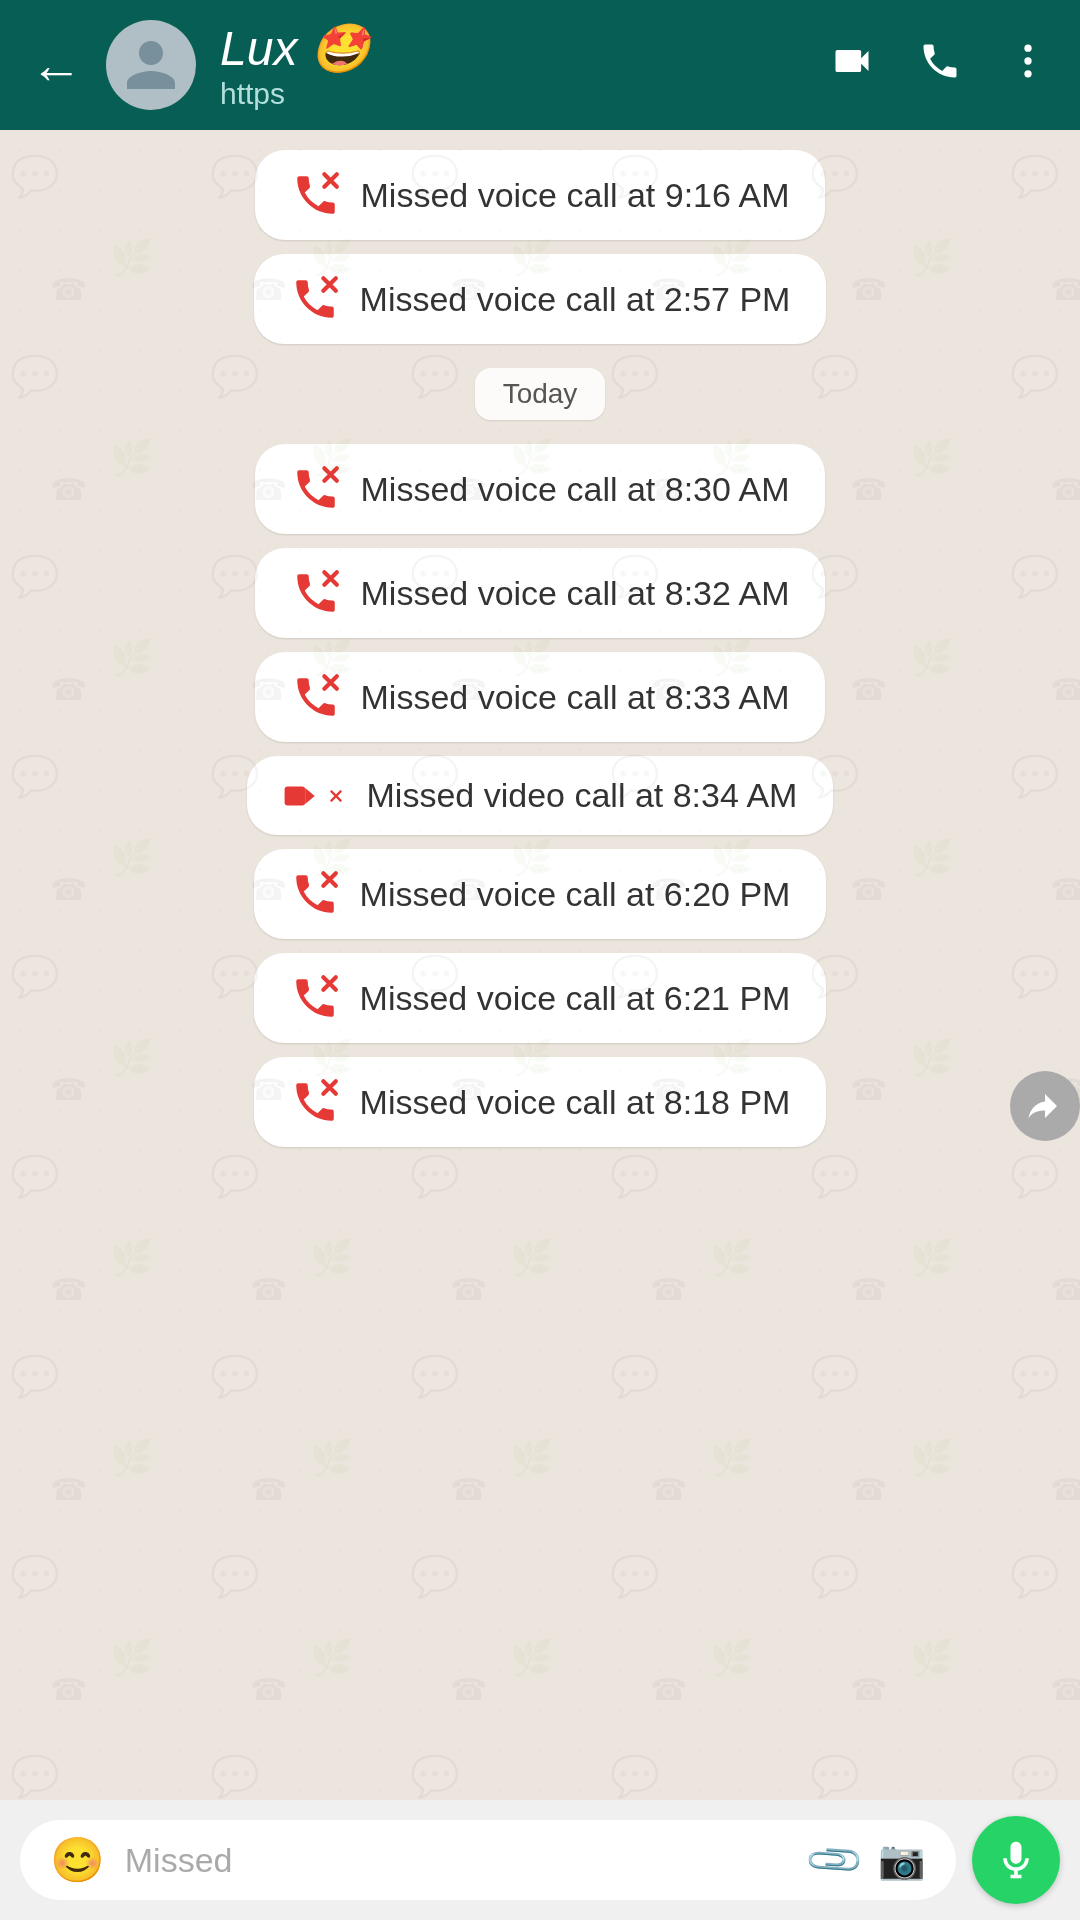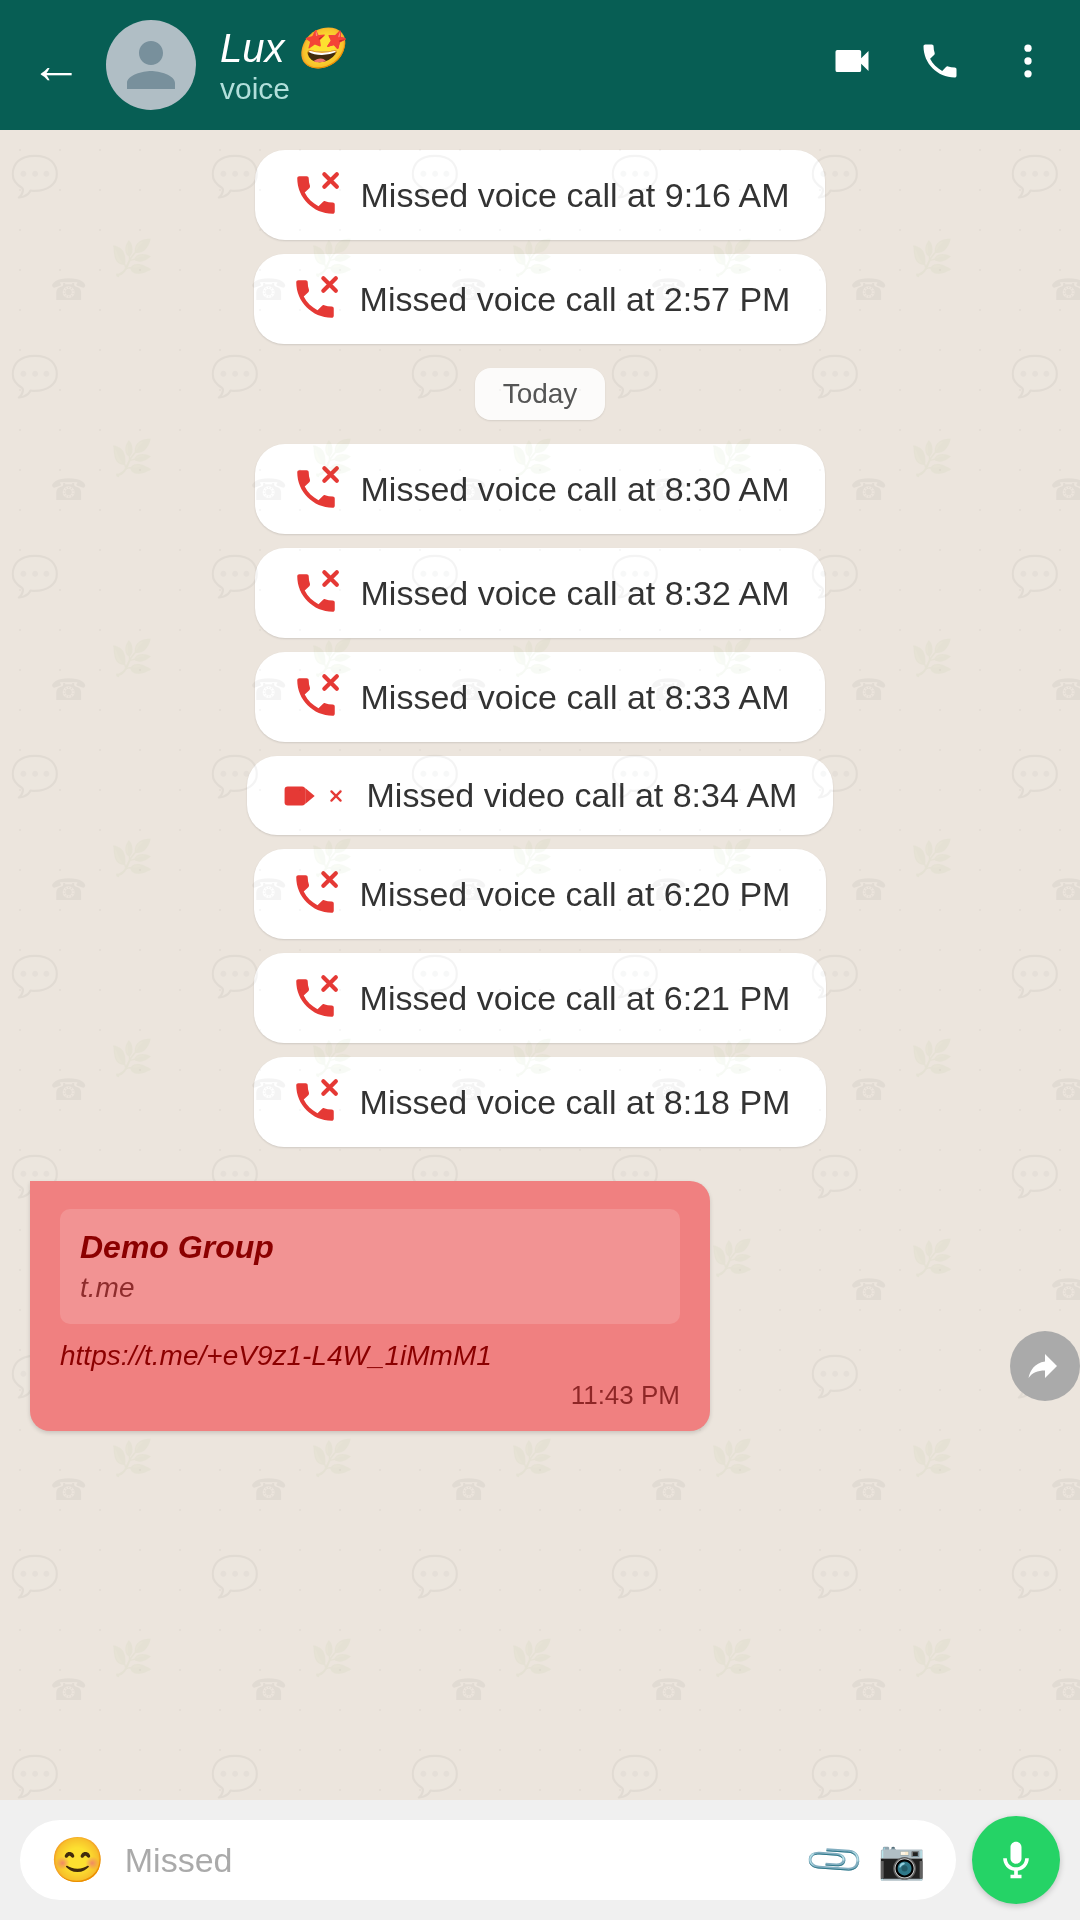--- a/index.html
+++ b/index.html
@@ -49,21 +49,21 @@
       height: 60px;
       fill: #78909c;
     }
 
     .header-info {
       flex: 1;
     }
 
     .header-name {
       color: white;
-      font-size: 40px;
+      font-size: 48px;
       font-weight: 500;
       font-style: italic;
     }
 
     .header-status {
       color: #b2dfdb;
       font-size: 30px;
     }
 
     .header-actions {
@@ -285,21 +285,21 @@
   <span class="header-back">←</span>
 
   <div class="avatar">
     <svg viewBox="0 0 24 24" xmlns="http://www.w3.org/2000/svg">
       <path d="M12 12c2.7 0 4.8-2.1 4.8-4.8S14.7 2.4 12 2.4 7.2 4.5 7.2 7.2 9.3 12 12 12zm0 2.4c-3.2 0-9.6 1.6-9.6 4.8v2.4h19.2v-2.4c0-3.2-6.4-4.8-9.6-4.8z"></path>
     </svg>
   </div>
 
   <div class="header-info">
     <div class="header-name">Lux 🤩</div>
-    <div class="header-status">voice</div>
+    <div class="header-status">https</div>
   </div>
 
   <div class="header-actions">
 
     <span class="header-icon">
       <svg width="44" height="44" viewBox="0 0 24 24" fill="white">
         <path d="M17 10.5V7a1 1 0 0 0-1-1H4a1 1 0 0 0-1 1v10a1 1 0 0 0 1 1h12a1 1 0 0 0 1-1v-3.5l4 4v-11l-4 4z"></path>
       </svg>
     </span>
 
@@ -411,28 +411,20 @@
 
     <div class="call-pill">
       <svg class="missed-call-svg" viewBox="0 0 24 24" fill="none" xmlns="http://www.w3.org/2000/svg">
         <path d="M6.6 10.8c1.4 2.8 3.8 5.1 6.6 6.6l2.2-2.2c.3-.3.7-.4 1-.2 1.1.4 2.3.6 3.6.6.6 0 1 .4 1 1V20c0 .6-.4 1-1 1-9.4 0-17-7.6-17-17 0-.6.4-1 1-1h3.5c.6 0 1 .4 1 1 0 1.3.2 2.5.6 3.6.1.3 0 .7-.2 1L6.6 10.8z" fill="#e53935"></path>
         <path d="M22 2L16 8M22 8L16 2" stroke="#e53935" stroke-width="2" stroke-linecap="round"></path>
       </svg>
       <span class="call-text">Missed voice call at 8:18 PM</span>
     </div>
 
     <div style="width:100%;display:flex;justify-content:flex-start;position:relative;margin-top:10px;">
-      <div class="forward-bubble">
-        <div class="forward-bubble-inner">
-          <div class="forward-group-name">Demo Group</div>
-          <div class="forward-tme">t.me</div>
-        </div>
-        <div class="forward-link">https://t.me/+eV9z1-L4W_1iMmM1</div>
-        <div class="forward-time">11:43 PM</div>
-      </div>
 
       <div class="forward-arrow">
         <svg width="36" height="36" viewBox="0 0 24 24" fill="white">
           <path d="M12 4l8 8-8 8v-5c-5 0-8.5 1.5-11 5 1-5 4-10 11-11V4z"></path>
         </svg>
       </div>
     </div>
 
   </div>
 </div>

